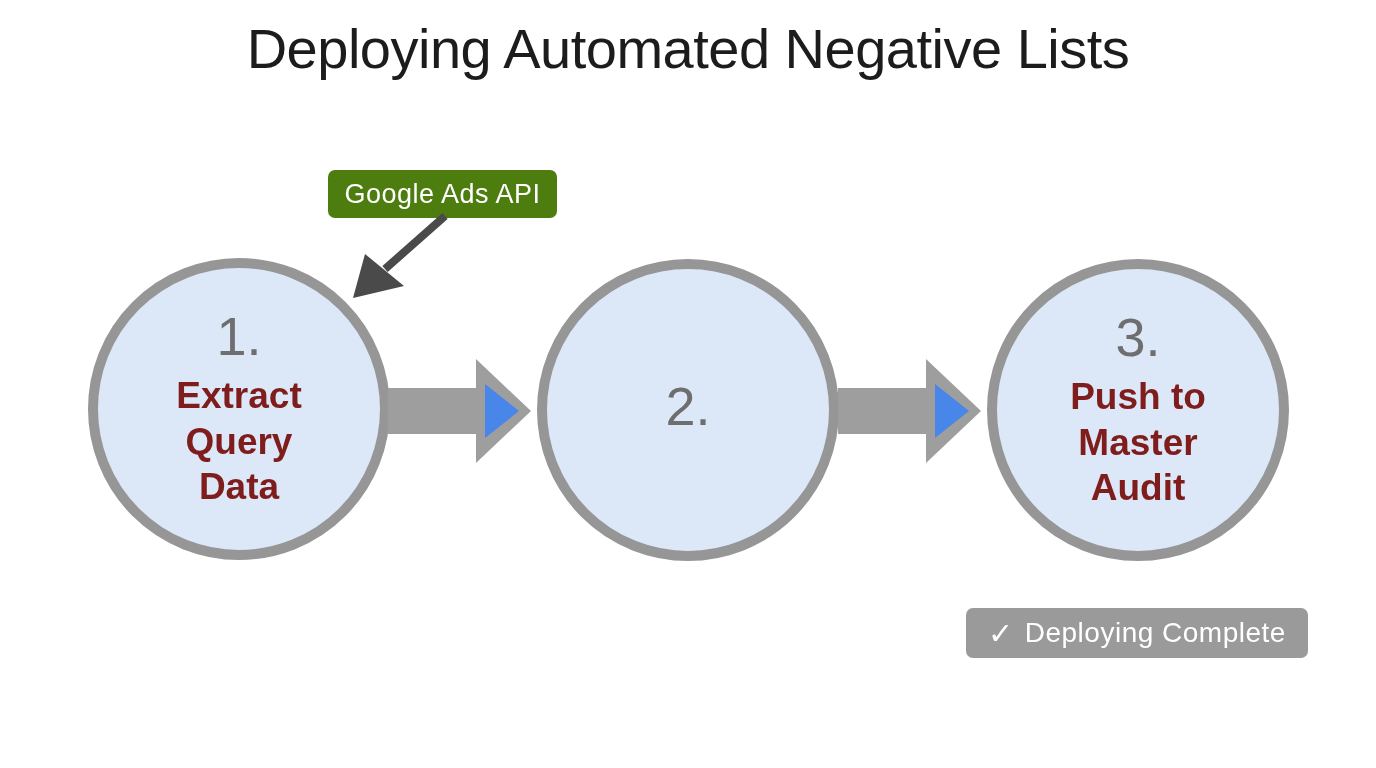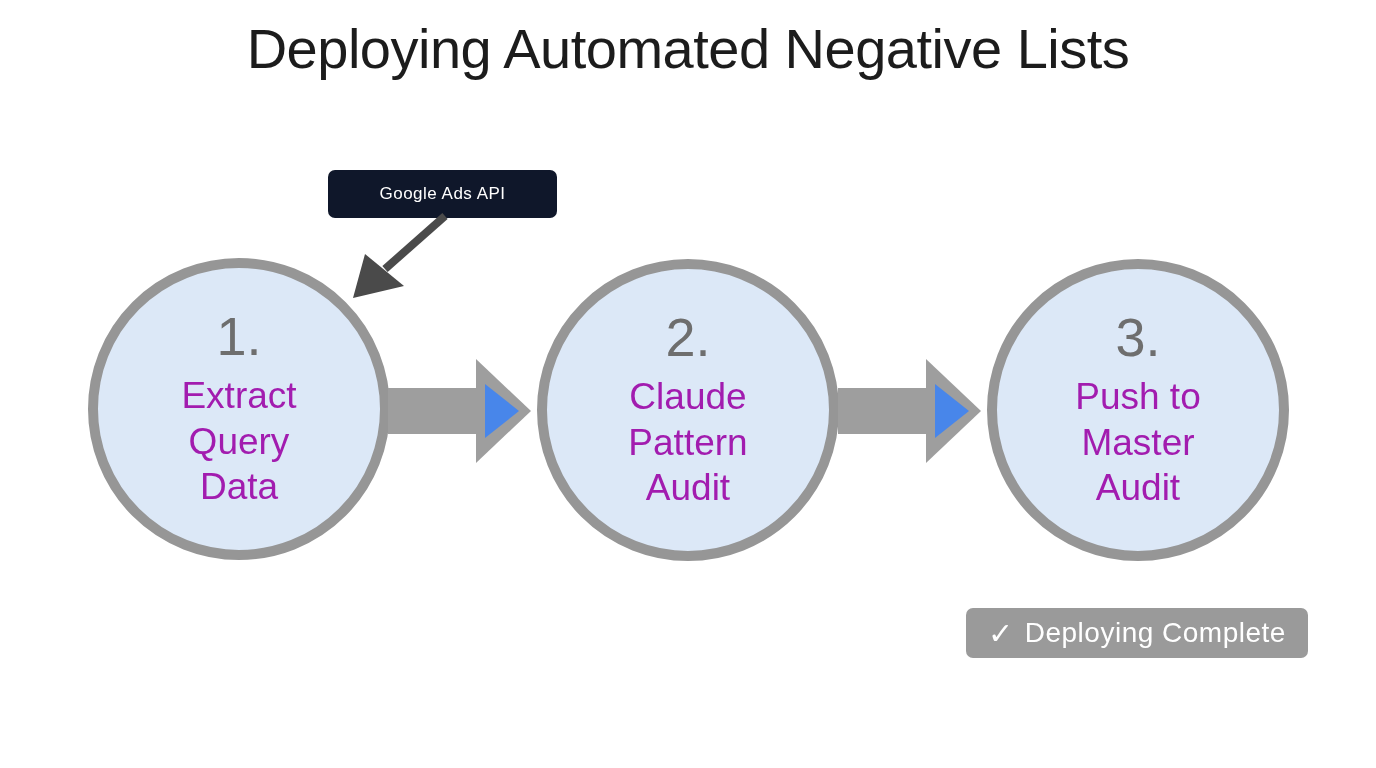--- a/index.html
+++ b/index.html
@@ -22,24 +22,24 @@
     font-weight: 500;
     letter-spacing: -0.5px;
     color: #1c1c1c;
   }
   .api-badge {
     position: absolute;
     left: 328px;
     top: 170px;
     width: 229px;
     height: 48px;
-    background: #0f172a;
+    background: #4d7c0f;
     border-radius: 7px;
     color: #ffffff;
-    font-size: 17px;
+    font-size: 27px;
     font-weight: 500;
     display: flex;
     align-items: center;
     justify-content: center;
     letter-spacing: 0.5px;
   }
   .callout-arrow {
     position: absolute;
     left: 340px;
     top: 210px;
@@ -64,22 +64,22 @@
   .circle-3 { left: 987px; top: 259px; }
   .step-number {
     font-size: 54px;
     font-weight: 500;
     color: #6e6e6e;
     line-height: 1.05;
     margin-bottom: 8px;
   }
   .step-label {
     font-size: 37px;
-    font-weight: 400;
-    color: #a21caf;
+    font-weight: 700;
+    color: #7f1d1d;
     line-height: 1.23;
     white-space: pre-line;
   }
   .connector {
     position: absolute;
     top: 357px;
     width: 145px;
     height: 108px;
   }
   .connector-1 { left: 388px; }
@@ -127,23 +127,20 @@
   </div>
 
   <svg class="connector connector-1" viewBox="0 0 145 108">
     <rect x="0" y="31" width="93" height="46" fill="#9e9e9e"></rect>
     <polygon points="88,2 143,54 88,106" fill="#9e9e9e"></polygon>
     <polygon points="97,27 131,54 97,81" fill="#4886ea"></polygon>
   </svg>
 
   <div class="circle circle-2">
     <div class="step-number">2.</div>
-    <div class="step-label">Claude
-Pattern
-Audit</div>
   </div>
 
   <svg class="connector connector-2" viewBox="0 0 145 108">
     <rect x="0" y="31" width="93" height="46" fill="#9e9e9e"></rect>
     <polygon points="88,2 143,54 88,106" fill="#9e9e9e"></polygon>
     <polygon points="97,27 131,54 97,81" fill="#4886ea"></polygon>
   </svg>
 
   <div class="circle circle-3">
     <div class="step-number">3.</div>

